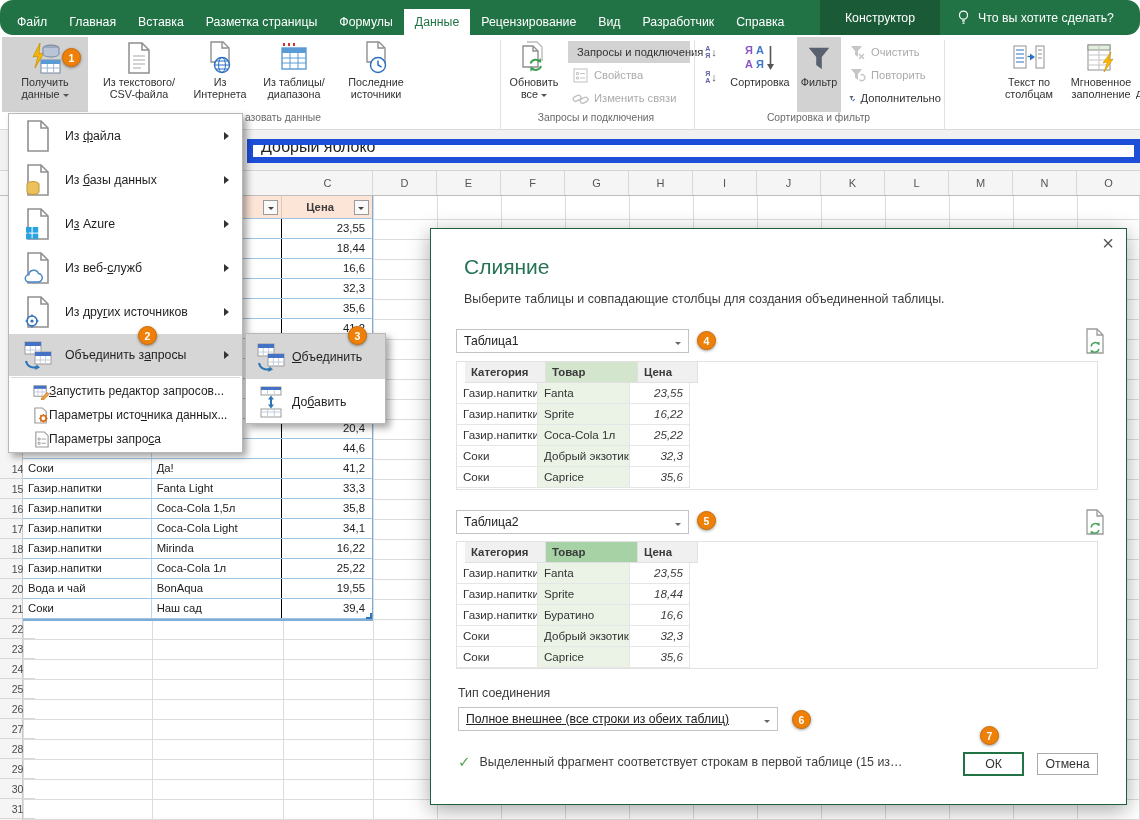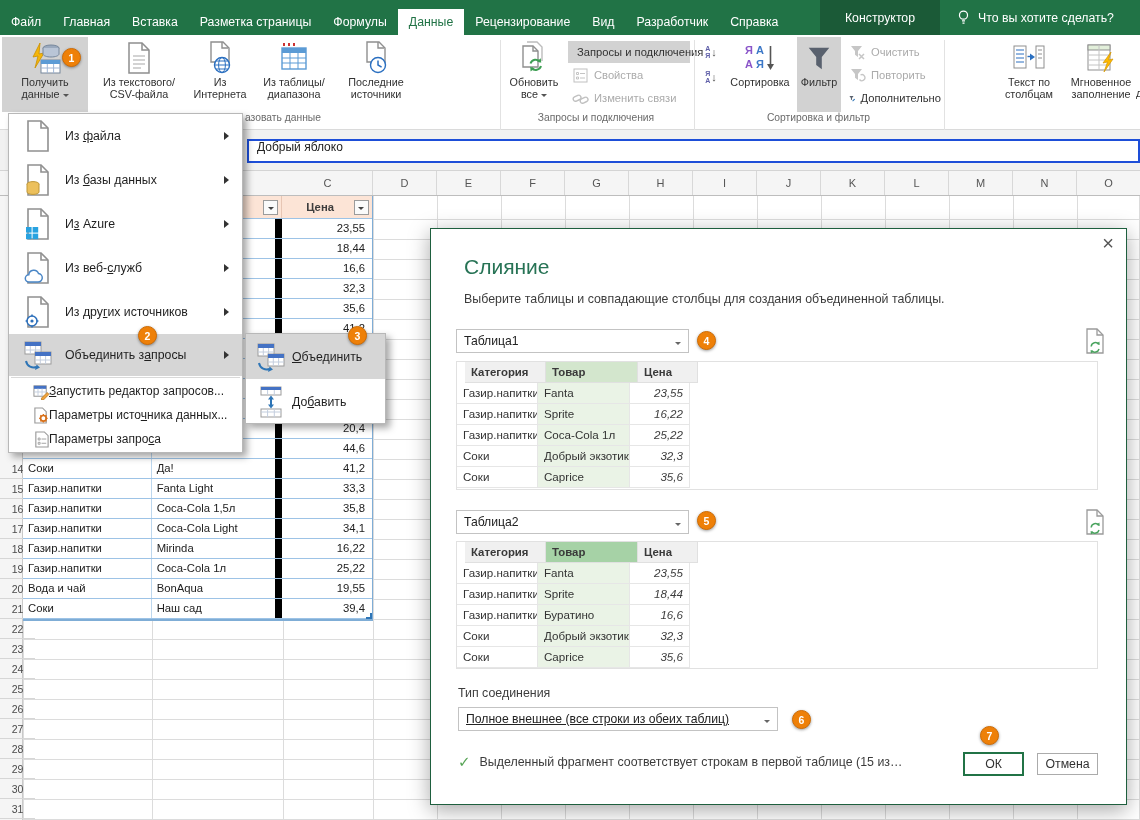--- a/index.html
+++ b/index.html
@@ -1,21 +1,21 @@
 <!DOCTYPE html>
 <html><head>
 <meta charset="utf-8">
 <style>
   html,body{margin:0;padding:0;background:#888;}
   *{box-sizing:border-box;}
   .screen{position:relative;width:1140px;height:820px;overflow:hidden;background:#fff;
           font-family:"Liberation Sans","DejaVu Sans",sans-serif;-webkit-font-smoothing:antialiased;}
 
   
-  .tabbar{position:absolute;left:0;top:0;width:1140px;height:35px;background:#217346;display:flex;align-items:flex-end;}
+  .tabbar{position:absolute;left:0;top:0;width:1140px;height:35px;background:#217346;display:flex;align-items:flex-end;padding-left:6px;border-radius:13px;}
   .tab{height:26px;line-height:26px;padding:0 11px;color:#fff;font-size:12.3px;white-space:nowrap;cursor:default;}
   .tab:nth-child(6){background:#fff;color:#217346;}
   .ctxtab{position:absolute;left:820px;top:0;width:120px;height:35px;background:#1b5a37;color:#fff;
           font-size:12.3px;display:flex;align-items:center;justify-content:center;}
   .tellme{position:absolute;left:956px;top:0;height:35px;display:flex;align-items:center;gap:7px;color:#fff;font-size:12.3px;}
 
   
   .ribbon{position:absolute;left:0;top:35px;width:1140px;height:95px;background:#fff;border-bottom:1px solid #dadada;}
   .rbtn-lg{position:absolute;top:2px;height:75px;display:flex;flex-direction:column;align-items:center;justify-content:flex-start;
            font-size:10.8px;line-height:12px;color:#323232;text-align:center;padding-top:3px;white-space:nowrap;}
@@ -27,22 +27,22 @@
   .glabel{position:absolute;top:77px;font-size:10.3px;color:#6a6a6a;white-space:nowrap;}
   .caret{display:inline-block;width:0;height:0;border:3.5px solid transparent;border-top-color:#555;margin-left:3px;position:relative;top:2px;}
   .icn34{width:34px;height:34px;}
   .icn16{width:17px;height:17px;}
   .sortmini{position:absolute;width:24px;height:22px;display:flex;align-items:center;justify-content:center;gap:1px;}
   .sortmini .lt{font-size:7px;line-height:7px;font-weight:bold;color:#5e5ea8;}
   .sortmini .ar{font-size:11px;color:#555;}
 
   
   .frow{position:absolute;left:0;top:130px;width:1140px;height:41px;background:#f1f1f1;border-bottom:1px solid #d4d4d4;}
-  .fbar{position:absolute;left:247px;top:9px;width:893px;height:24px;background:#fff;border:2px solid #1d4ed8;
-        font-size:12px;color:#222;padding:0 0 8px 8px;font-family:"Liberation Sans","DejaVu Sans",sans-serif;outline:none;}
+  .fbar{position:absolute;left:247px;top:9px;width:893px;height:24px;background:#fff;border:6px solid #1d4ed8;
+        font-size:16px;color:#222;padding:0 0 8px 8px;font-family:"Liberation Sans","DejaVu Sans",sans-serif;outline:none;}
 
   
   .chead{position:absolute;left:0;top:171px;width:1140px;height:25px;background:#f5f5f5;border-bottom:1px solid #bdbdbd;}
   .chcells{position:absolute;left:283px;top:0;height:24px;display:flex;}
   .ch{width:64px;height:24px;border-right:1px solid #d8d8d8;font-size:11px;color:#555;display:flex;align-items:center;justify-content:center;}
   .ch:first-child{width:90px;}
   .grid{position:absolute;left:0;top:196px;width:1140px;height:624px;background:#fff;}
   .hlines{position:absolute;left:0;top:23px;width:1140px;height:601px;border-top:1px solid #dcdcdc;
           background-image:repeating-linear-gradient(to bottom,transparent 0,transparent 19px,#dcdcdc 19px,#dcdcdc 20px);}
   .vl{position:absolute;top:0;height:624px;width:1px;background:#dcdcdc;}
@@ -54,21 +54,21 @@
   .stable{position:absolute;left:23px;top:0;width:350px;background:#fff;border-right:1px solid #7fadd6;border-bottom:2px solid #7fadd6;}
   .sthead{display:flex;height:23px;background:#fce4d6;border-bottom:1px solid #9dc3e6;font-weight:bold;font-size:11.3px;color:#3d3d3d;position:relative;}
   .sthead .ha{width:129px;border-right:1px solid #e7c6b4;}
   .sthead .hb{width:131px;border-right:1px solid #e7c6b4;position:relative;}
   .sthead .hc{width:90px;display:flex;align-items:center;justify-content:center;position:relative;}
   .fbtn{position:absolute;right:3px;top:4px;width:15px;height:15px;background:#fafafa;border:1px solid #9b9b9b;display:flex;align-items:center;justify-content:center;}
   .fbtn i{width:0;height:0;border:3.5px solid transparent;border-top-color:#444;position:relative;top:2px;}
   .strow{display:flex;height:20px;border-bottom:1px solid #9dc3e6;font-size:11.3px;color:#212121;}
   .strow span{display:block;line-height:19px;white-space:nowrap;overflow:hidden;}
   .strow .ca{width:129px;padding-left:5px;border-right:1px solid #bdd7ee;}
-  .strow .cb{width:131px;padding-left:5px;border-right:7px solid #000000;}
+  .strow .cb{width:131px;padding-left:5px;border-right:1px solid #000000;}
   .strow .cc{width:90px;text-align:right;padding-right:7px;}
   .sthandle{position:absolute;right:0;bottom:0;width:6px;height:6px;border-right:2px solid #2e75b6;border-bottom:2px solid #2e75b6;}
 
   
   .menu{position:absolute;left:8px;top:113px;width:235px;height:340px;background:#fff;border:1px solid #b8b8b8;
         box-shadow:4px 4px 7px rgba(0,0,0,.35);z-index:60;}
   .mi{position:relative;display:flex;align-items:center;cursor:default;}
   .mi.big{height:44px;padding-left:14px;}
   .mi.big .milabel{position:absolute;left:56px;font-size:12.3px;color:#1f1f1f;white-space:nowrap;}
   .mi.hl{background:#d6d6d6;}

